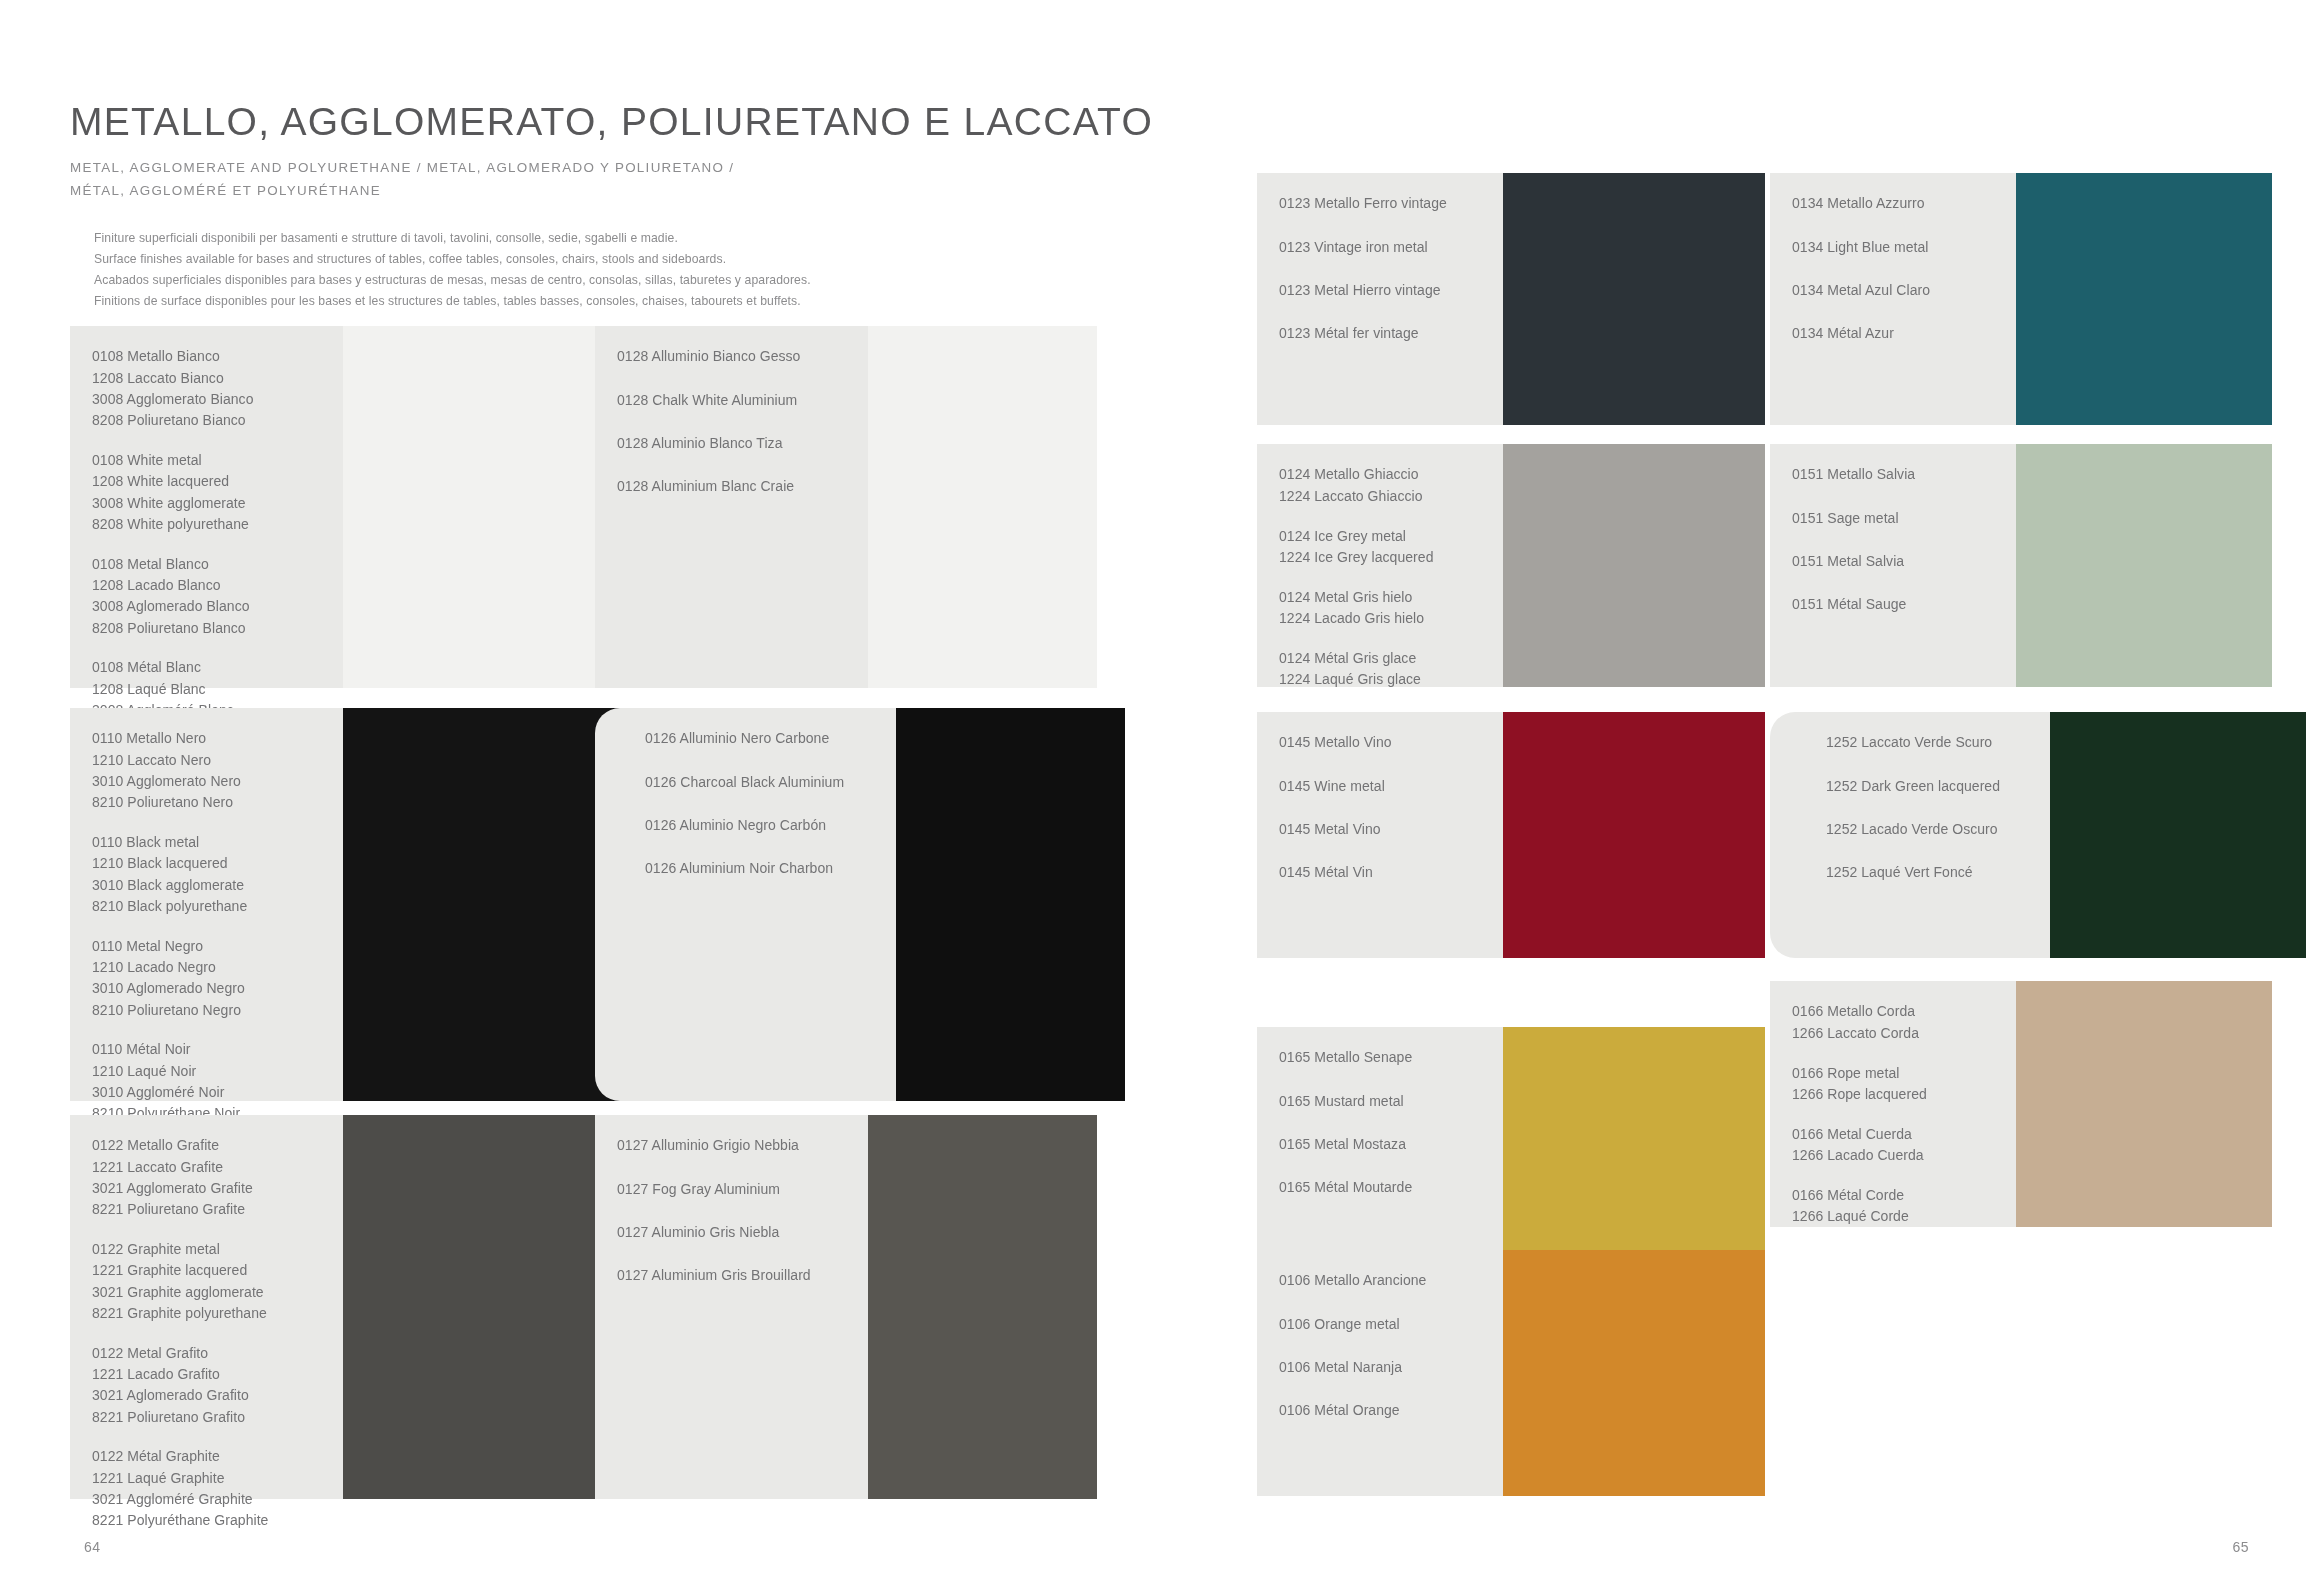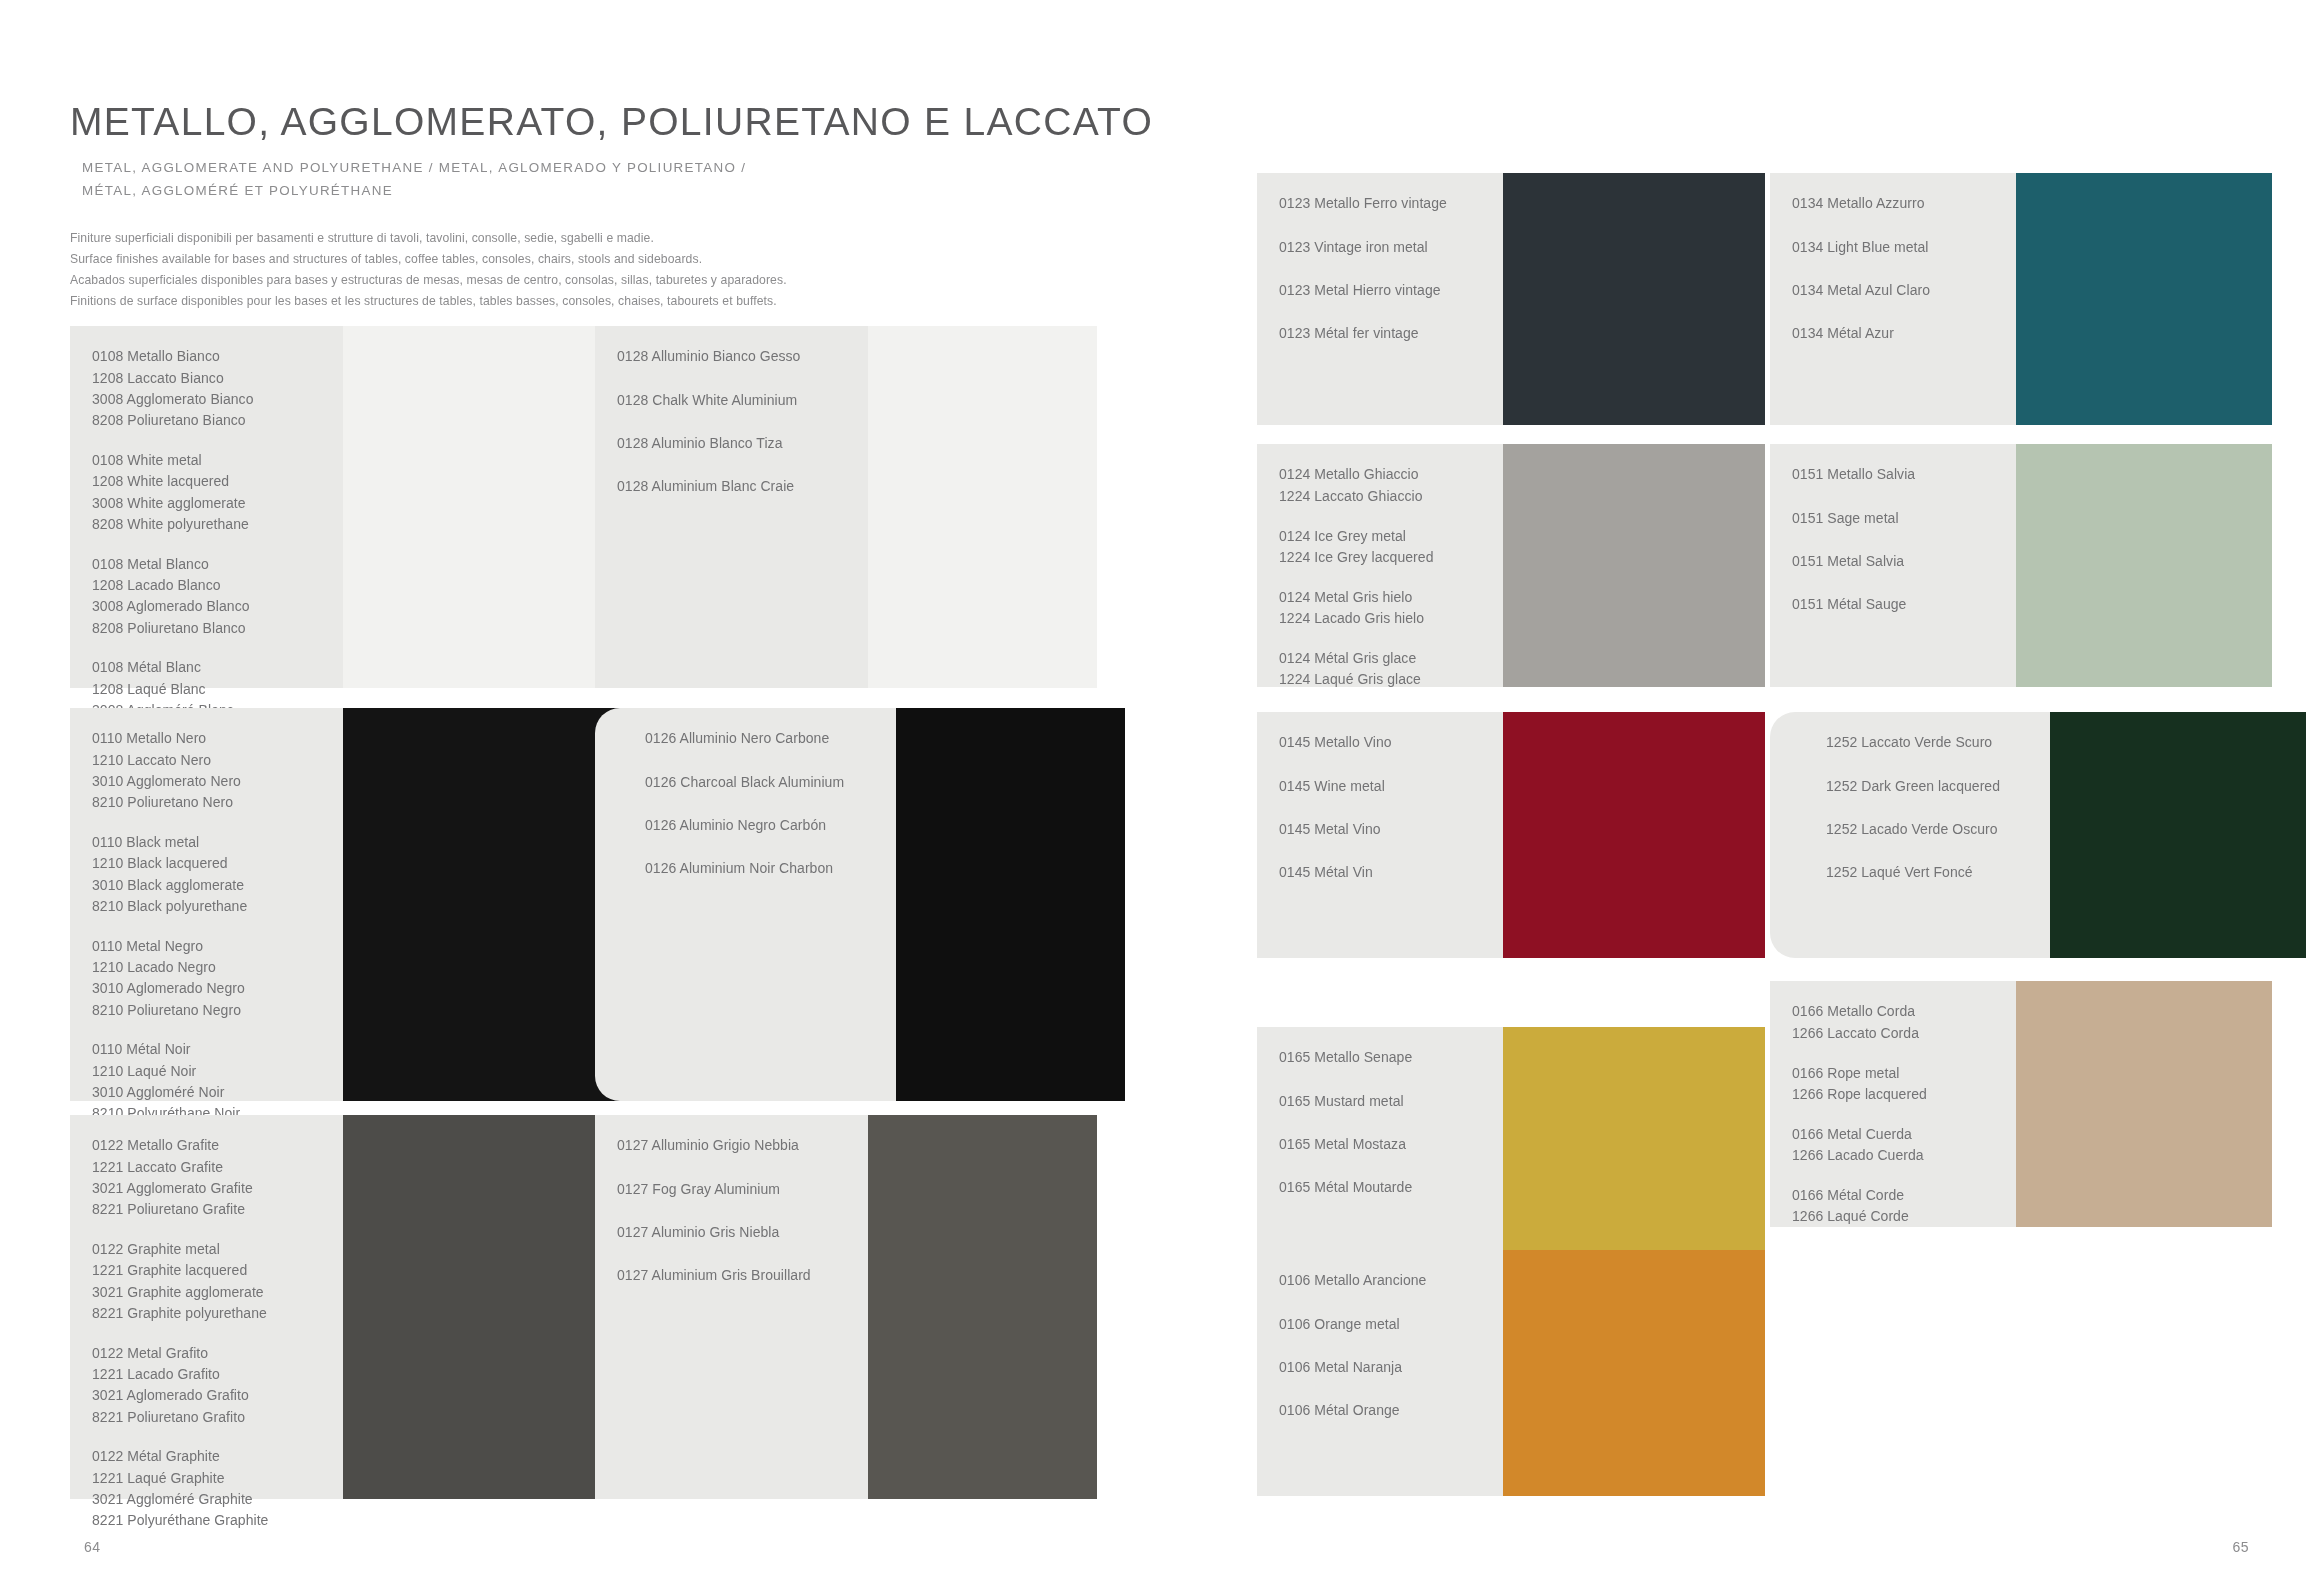--- a/index.html
+++ b/index.html
@@ -34,31 +34,31 @@
     letter-spacing: 1.3px;
     color: #58585a;
     margin: 0 0 13px 0;
     white-space: nowrap;
   }
   .subtitle {
     font-size: 13.4px;
     letter-spacing: 1.3px;
     color: #8c8c8e;
     line-height: 1.68;
-    margin: 12px;
+    margin: 0;
     text-transform: uppercase;
   }
   .desc {
     margin-top: 26px;
     font-size: 12.2px;
     line-height: 1.73;
     color: #8c8c8e;
     letter-spacing: 0.1px;
   }
-  .desc div { white-space: nowrap; }
+  .desc div { white-space: nowrap; margin-left: 24px; }
 
   
   .card {
     position: absolute;
     display: flex;
     background: #e9e9e7;
     border-radius: 25px;
   }
   .card .labels {
     flex: 0 0 auto;

